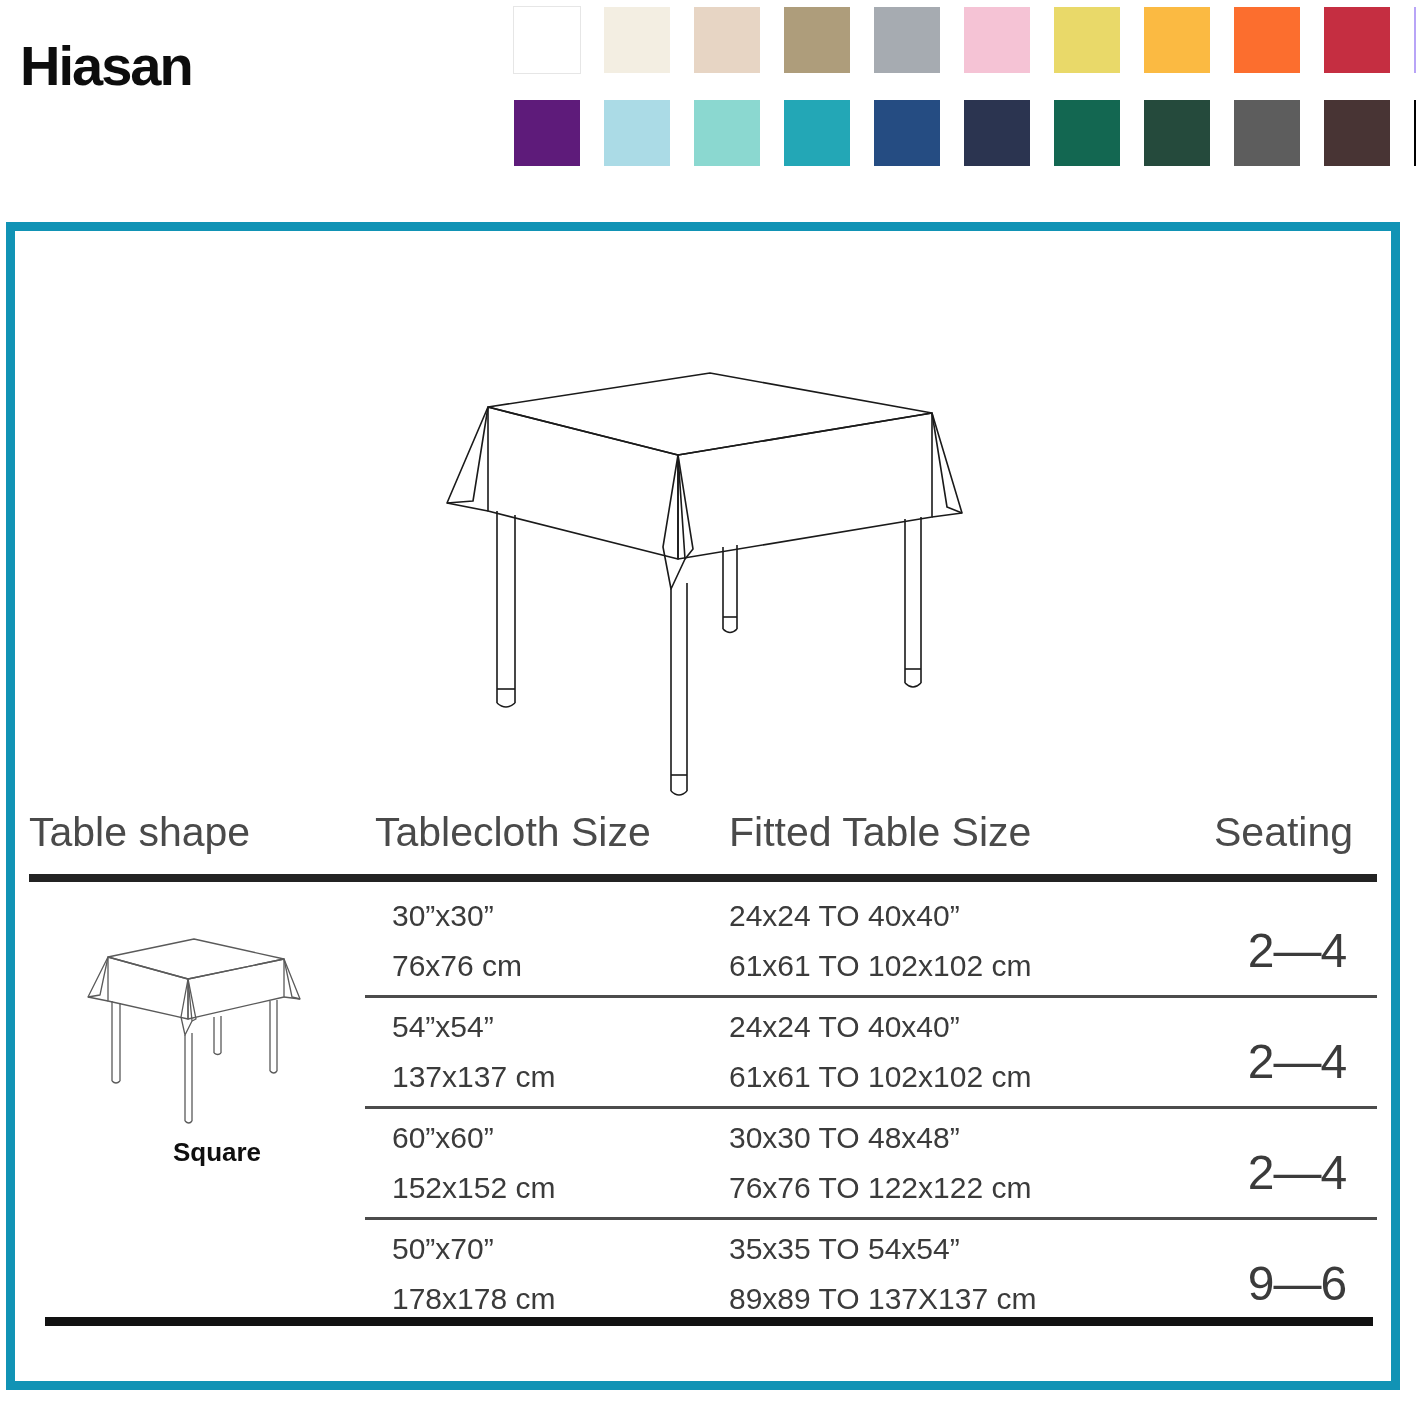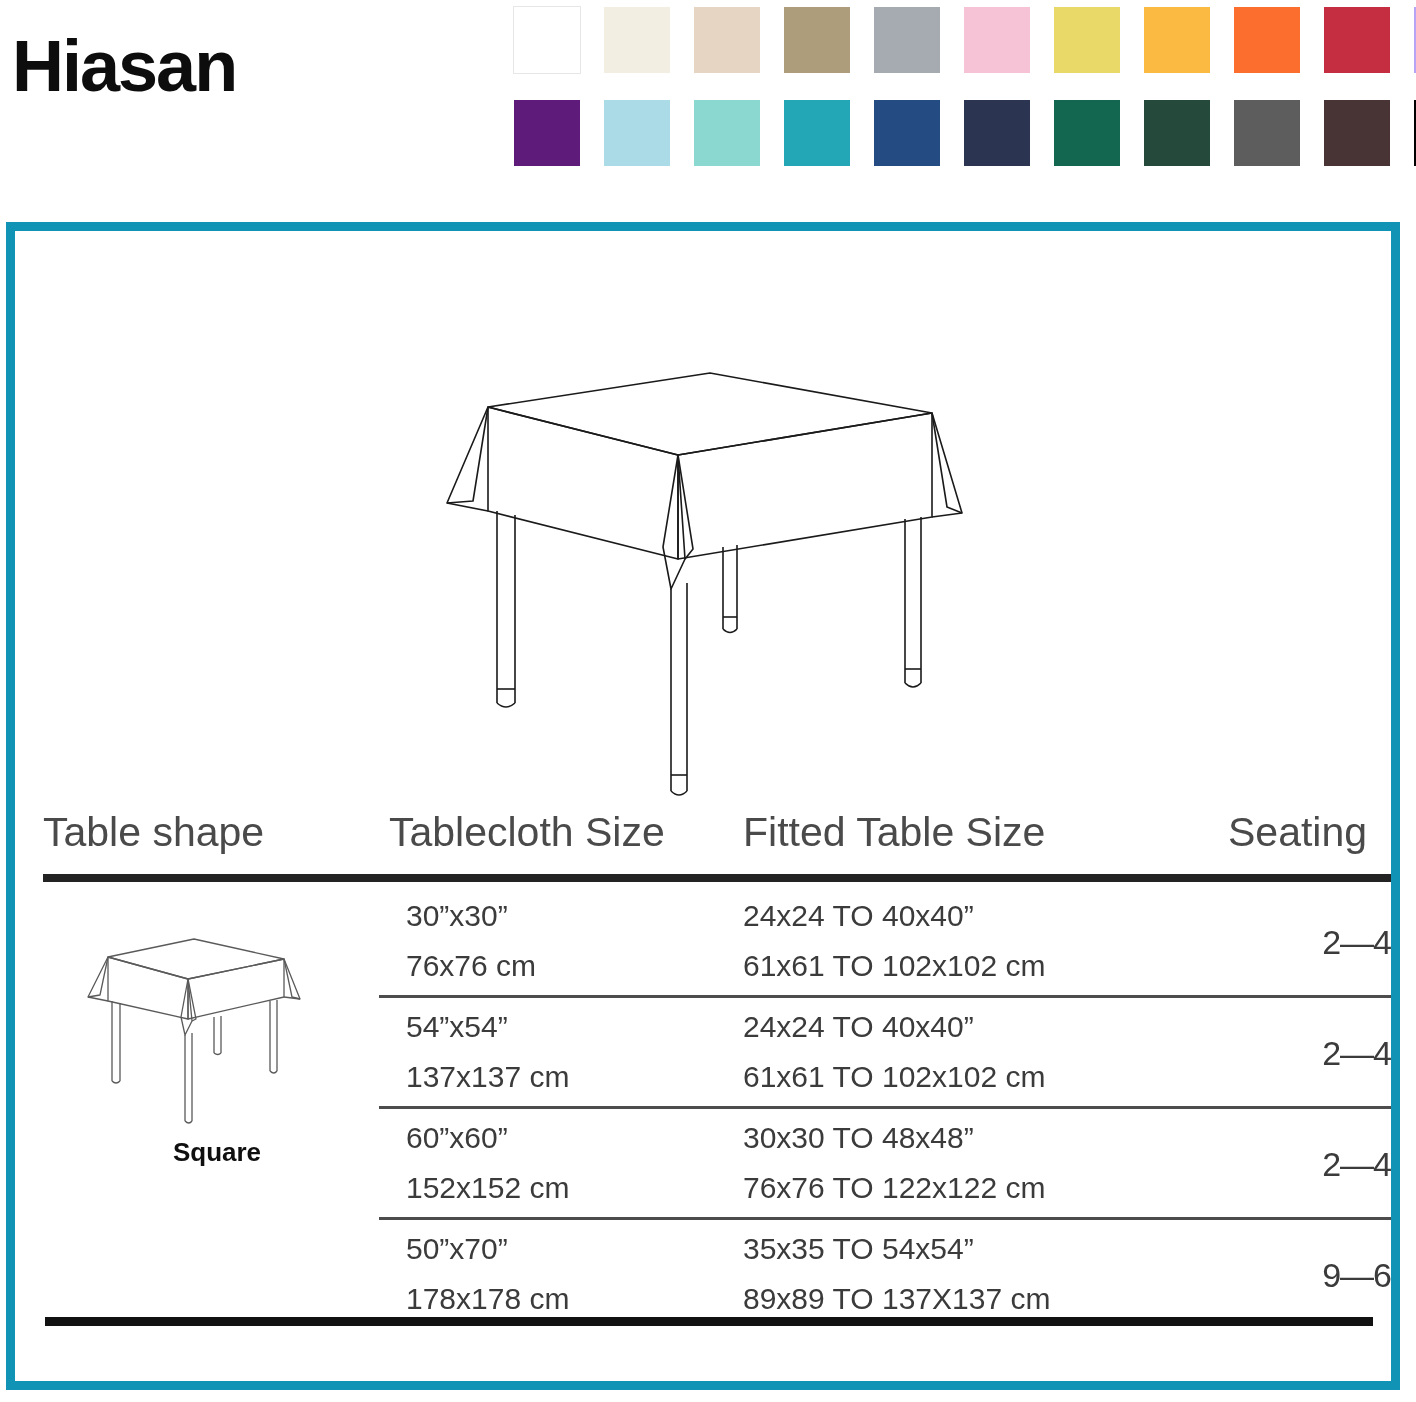--- a/index.html
+++ b/index.html
@@ -16,24 +16,24 @@
   }
 
   
   #top-bar {
     position: absolute;
     left: 0; top: 0;
     width: 1416px; height: 200px;
   }
   #brand-logo {
     position: absolute;
-    left: 12px; top: 6px;
+    left: 20px; top: 6px;
     width: 470px;
     font-family: "Liberation Sans", sans-serif;
-    font-size: 72px;
+    font-size: 56px;
     font-weight: 700;
     letter-spacing: -2px;
     color: #0d0d0d;
     line-height: 120px;
   }
   #swatch-grid {
     position: absolute;
     left: 514px; top: 7px;
     width: 880px;
   }
@@ -65,21 +65,21 @@
     position: absolute;
     left: 420px;
     top: 120px;
     width: 540px;
     height: 460px;
   }
 
   
   #size-table {
     position: absolute;
-    left: 16px;
+    left: 2px;
     top: 578px;
     width: 1358px;
   }
   .table-head {
     position: relative;
     height: 62px;
   }
   .th {
     position: absolute;
     font-size: 41px;
@@ -118,22 +118,22 @@
     white-space: nowrap;
   }
   .cell.size   { left: 358px; margin-left: 17px; }
   .cell.fitted { left: 712px; }
   .cell.imp { top: 12px; }
   .cell.met { top: 62px; }
   .cell.seat {
     left: 1200px;
     top: 36px;
     width: 160px;
-    text-align: right;
-    font-size: 34px;
+    text-align: center;
+    font-size: 48px;
     letter-spacing: -1px;
   }
   .row-rule {
     position: absolute;
     left: 348px;
     bottom: 0;
     width: 1012px;
     height: 3px;
     background: #4c4c4c;
   }

